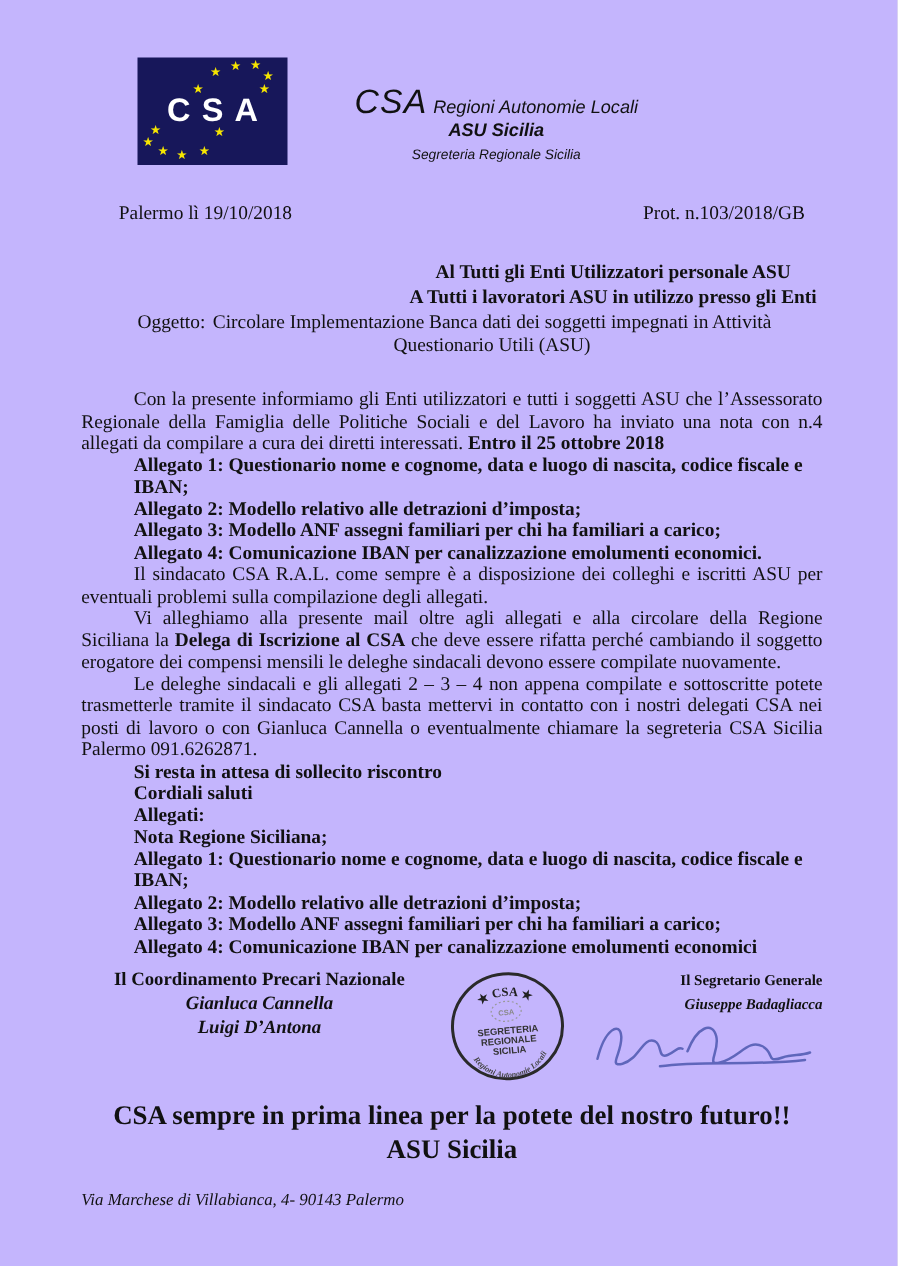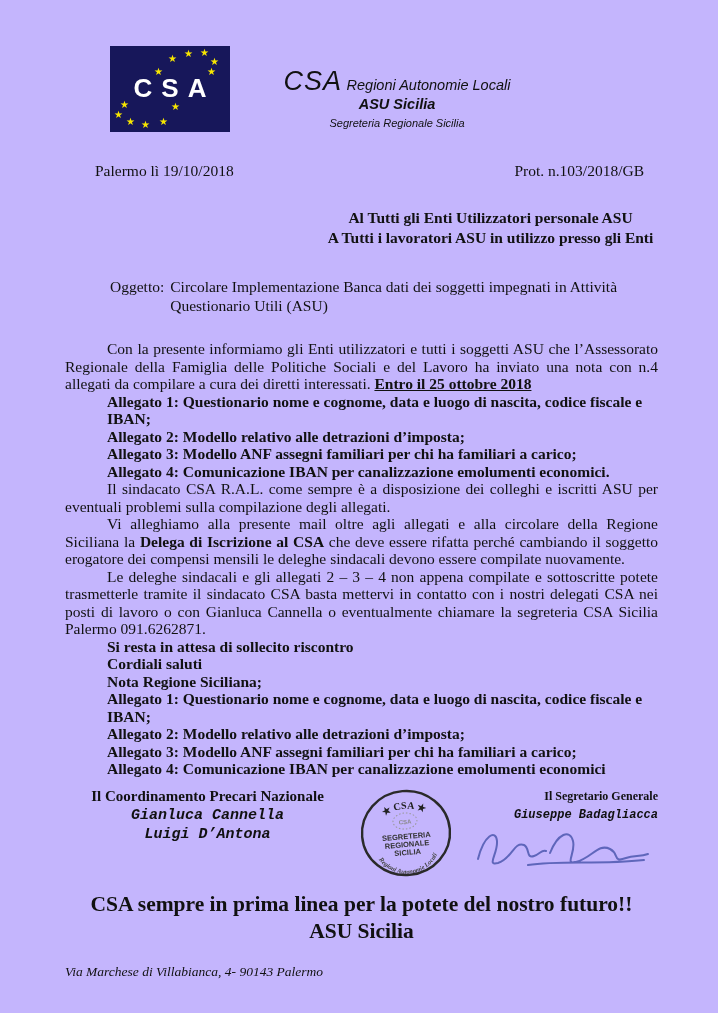--- a/index.html
+++ b/index.html
@@ -42,33 +42,33 @@
   .brand-suffix{font-size:14.5px;}
   .hline2{font-weight:bold;font-size:14.5px;}
   .hline3{font-size:11px;}
   
   .meta-row{display:flex;justify-content:space-between;margin-top:16px;font-size:15.5px;}
   .place-date{margin-left:30px;}
   .protocol{margin-right:14px;}
   
   .recipients{margin-top:28px;margin-left:258px;font-weight:bold;font-size:15.5px;line-height:20px;text-align:center;}
   
-  .subject{display:flex;margin-top:29px;margin-left:45px;font-size:15.5px;line-height:19px;}
+  .subject{display:flex;margin-left:45px;font-size:15.5px;line-height:19px;text-align:center;}
   .subject-label{flex:0 0 auto;margin-right:6px;}
   
   .body{margin-top:25px;font-size:15.5px;line-height:17.5px;}
   .para{margin:0;text-align:justify;text-indent:42px;}
   .line{padding-left:42px;font-weight:bold;}
   .bold{font-weight:bold;}
-  .bold-underline{font-weight:bold;text-decoration:underline;}
+  .bold-underline{font-weight:bold;}
   
   .sig-row{display:flex;margin-top:9px;height:100px;}
   .sig-left{width:285px;text-align:center;font-size:15px;line-height:19px;}
   .sig-title{font-weight:bold;}
-  .sig-name{font-weight:bold;font-style:italic;font-family:Liberation Mono, monospace;}
+  .sig-name{font-weight:bold;font-style:italic;}
   .sig-center{width:112px;flex:0 0 auto;}
   .stamp{transform:rotate(-5deg);margin-left:8px;}
   .sig-right{flex:1;text-align:right;font-size:12px;line-height:19px;position:relative;}
   .autograph{position:absolute;left:8px;top:34px;}
   
   .slogan{margin-top:4px;text-align:center;font-weight:bold;font-size:21.5px;line-height:27px;}
   
   .footer{margin-top:18px;font-style:italic;font-size:13.5px;line-height:17.5px;}
 </style>
 </head>
@@ -121,20 +121,21 @@
     <p class="para"><span>Con la presente informiamo gli Enti utilizzatori e tutti i soggetti ASU che l’Assessorato Regionale della Famiglia delle Politiche Sociali e del Lavoro ha inviato una nota con n.4 allegati da compilare a cura dei diretti interessati. </span><span class="bold-underline">Entro il 25 ottobre 2018</span></p>
     <div class="line">Allegato 1: Questionario nome e cognome, data e luogo di nascita, codice fiscale e IBAN;</div>
     <div class="line">Allegato 2: Modello relativo alle detrazioni d’imposta;</div>
     <div class="line">Allegato 3: Modello ANF assegni familiari per chi ha familiari a carico;</div>
     <div class="line">Allegato 4: Comunicazione IBAN per canalizzazione emolumenti economici.</div>
     <p class="para">Il sindacato CSA R.A.L. come sempre è a disposizione dei colleghi e iscritti ASU per eventuali problemi sulla compilazione degli allegati.</p>
     <p class="para"><span>Vi alleghiamo alla presente mail oltre agli allegati e alla circolare della Regione Siciliana la </span><span class="bold">Delega di Iscrizione al CSA</span><span> che deve essere rifatta perché cambiando il soggetto erogatore dei compensi mensili le deleghe sindacali devono essere compilate nuovamente.</span></p>
     <p class="para">Le deleghe sindacali e gli allegati 2 – 3 – 4 non appena compilate e sottoscritte potete trasmetterle tramite il sindacato CSA basta mettervi in contatto con i nostri delegati CSA nei posti di lavoro o con Gianluca Cannella o eventualmente chiamare la segreteria CSA Sicilia Palermo 091.6262871.</p>
     <div class="line">Si resta in attesa di sollecito riscontro</div>
     <div class="line">Cordiali saluti</div>
+    <div class="line">Allegati:</div>
     <div class="line">Nota Regione Siciliana;</div>
     <div class="line">Allegato 1: Questionario nome e cognome, data e luogo di nascita, codice fiscale e IBAN;</div>
     <div class="line">Allegato 2: Modello relativo alle detrazioni d’imposta;</div>
     <div class="line">Allegato 3: Modello ANF assegni familiari per chi ha familiari a carico;</div>
     <div class="line">Allegato 4: Comunicazione IBAN per canalizzazione emolumenti economici</div>
   </div>
 
   <div class="sig-row">
     <div class="sig-left">
       <div class="sig-title">Il Coordinamento Precari Nazionale</div>

